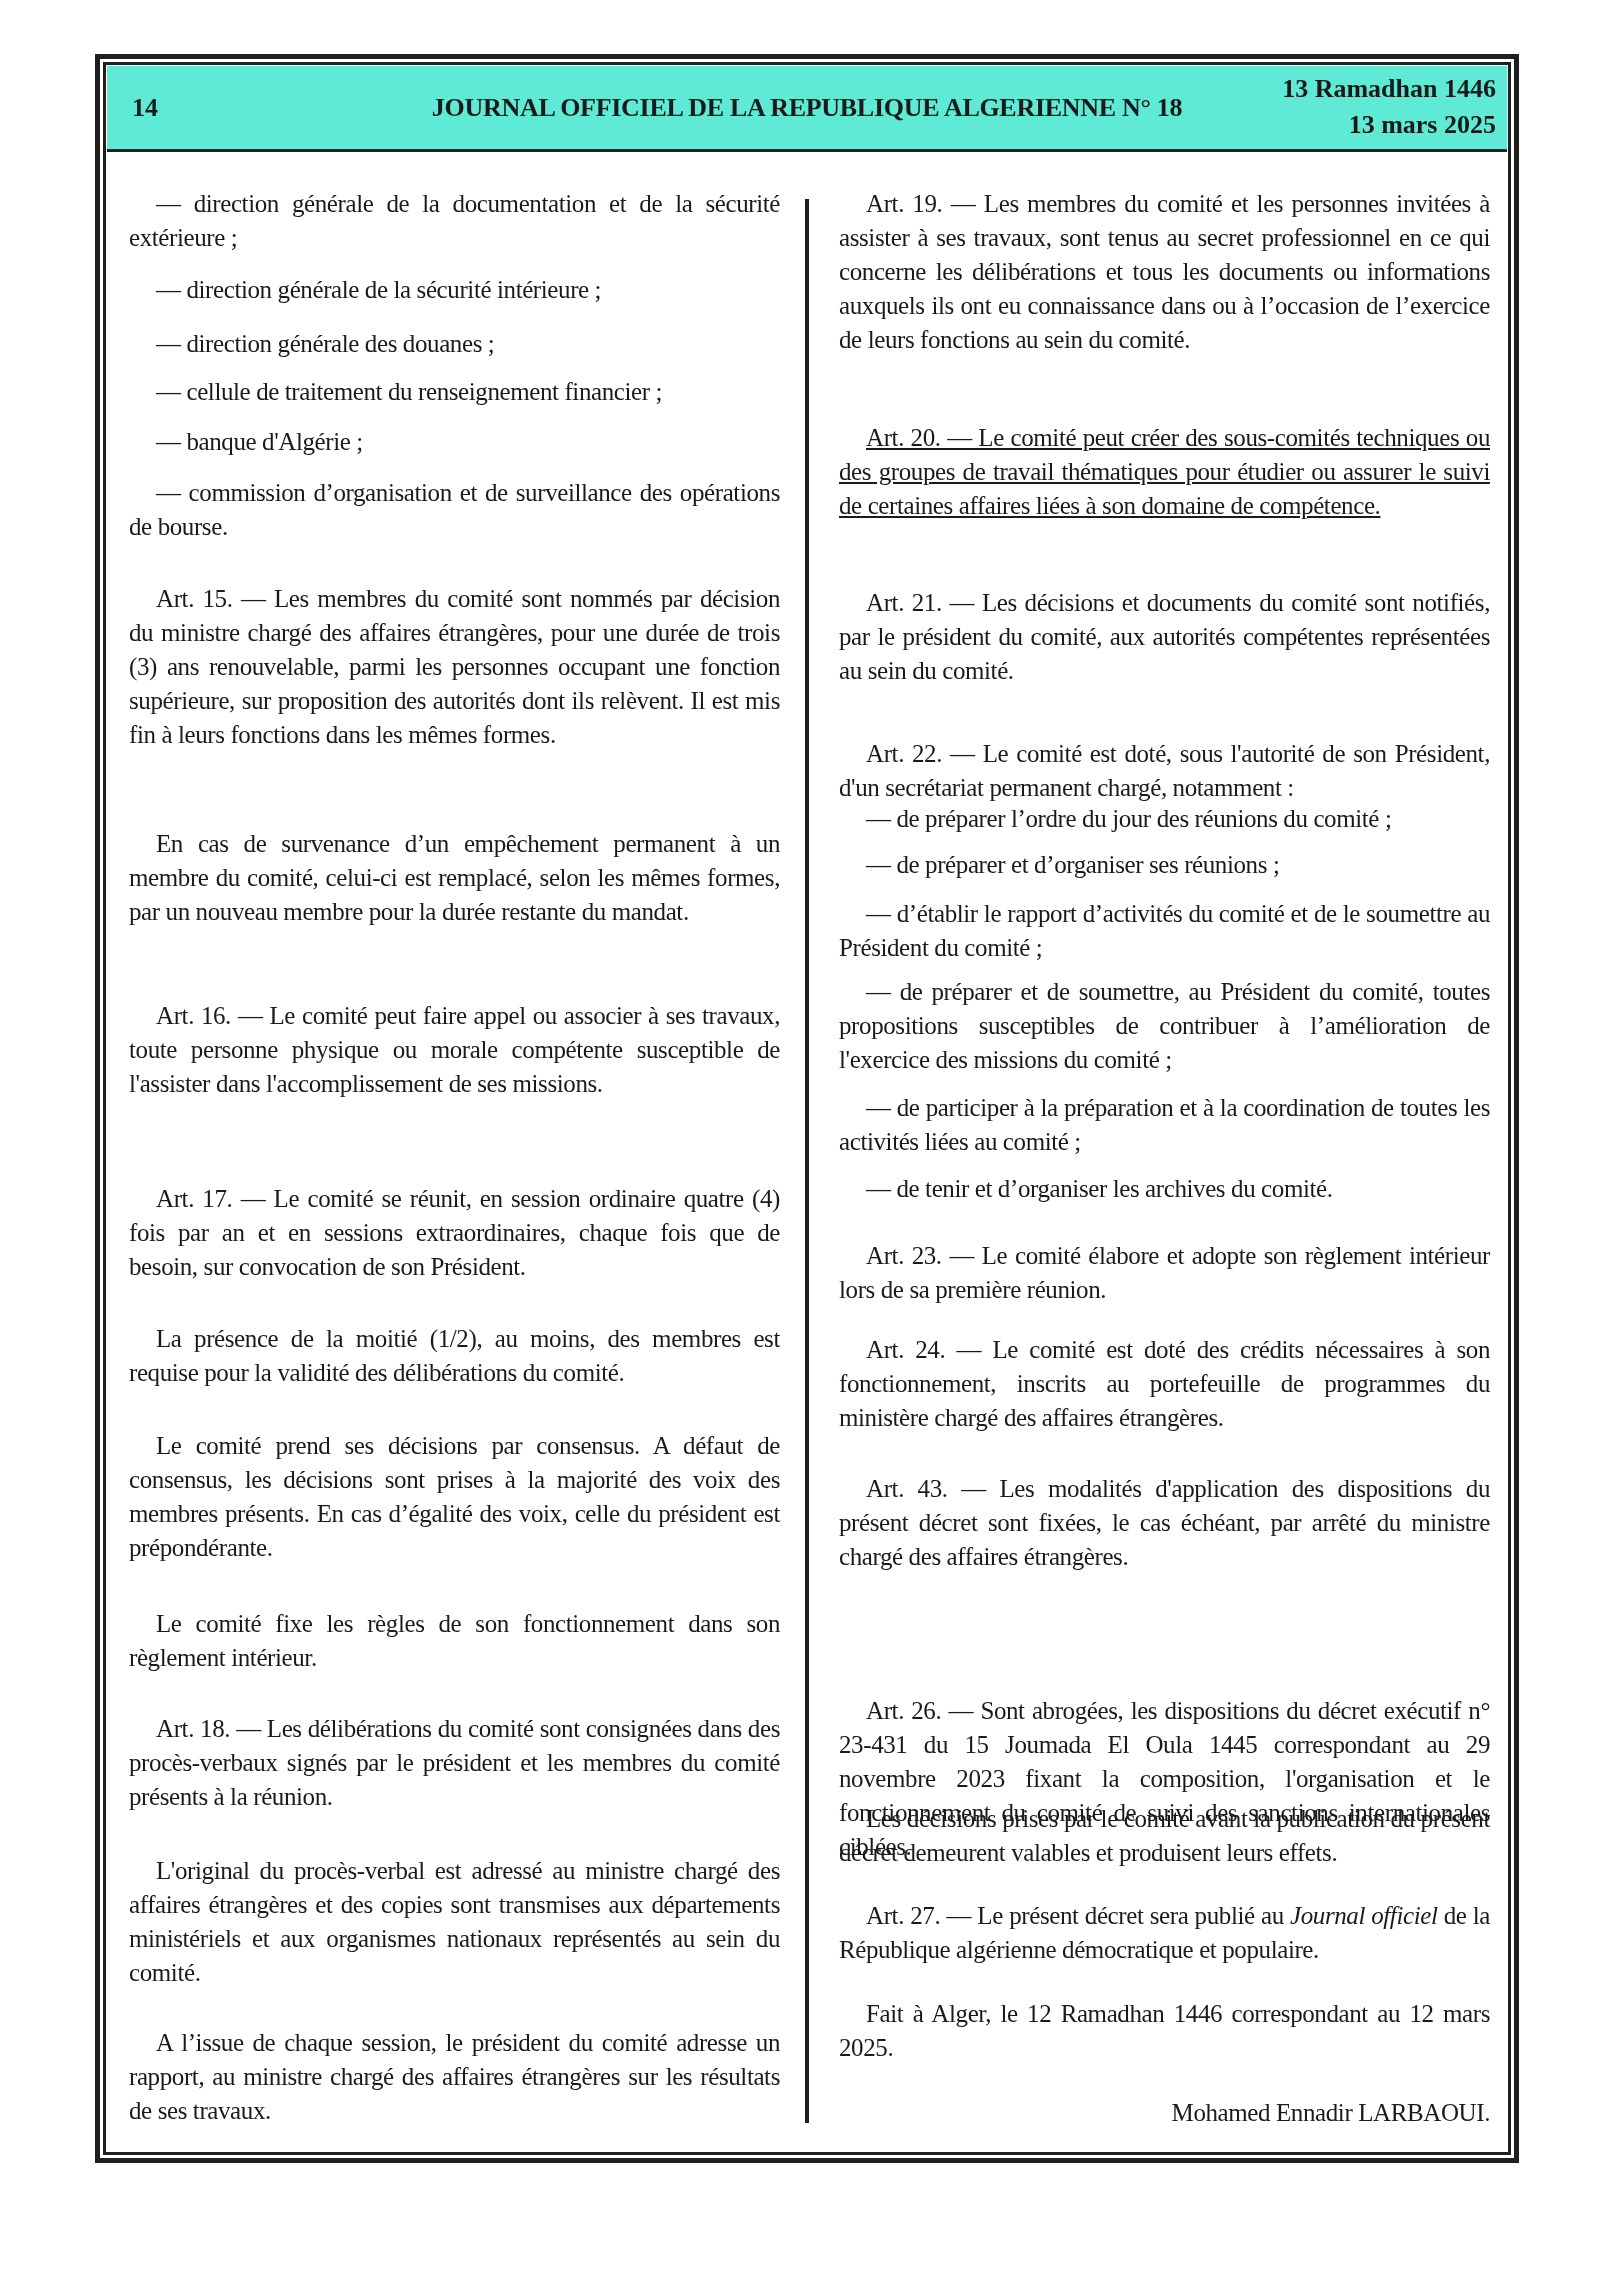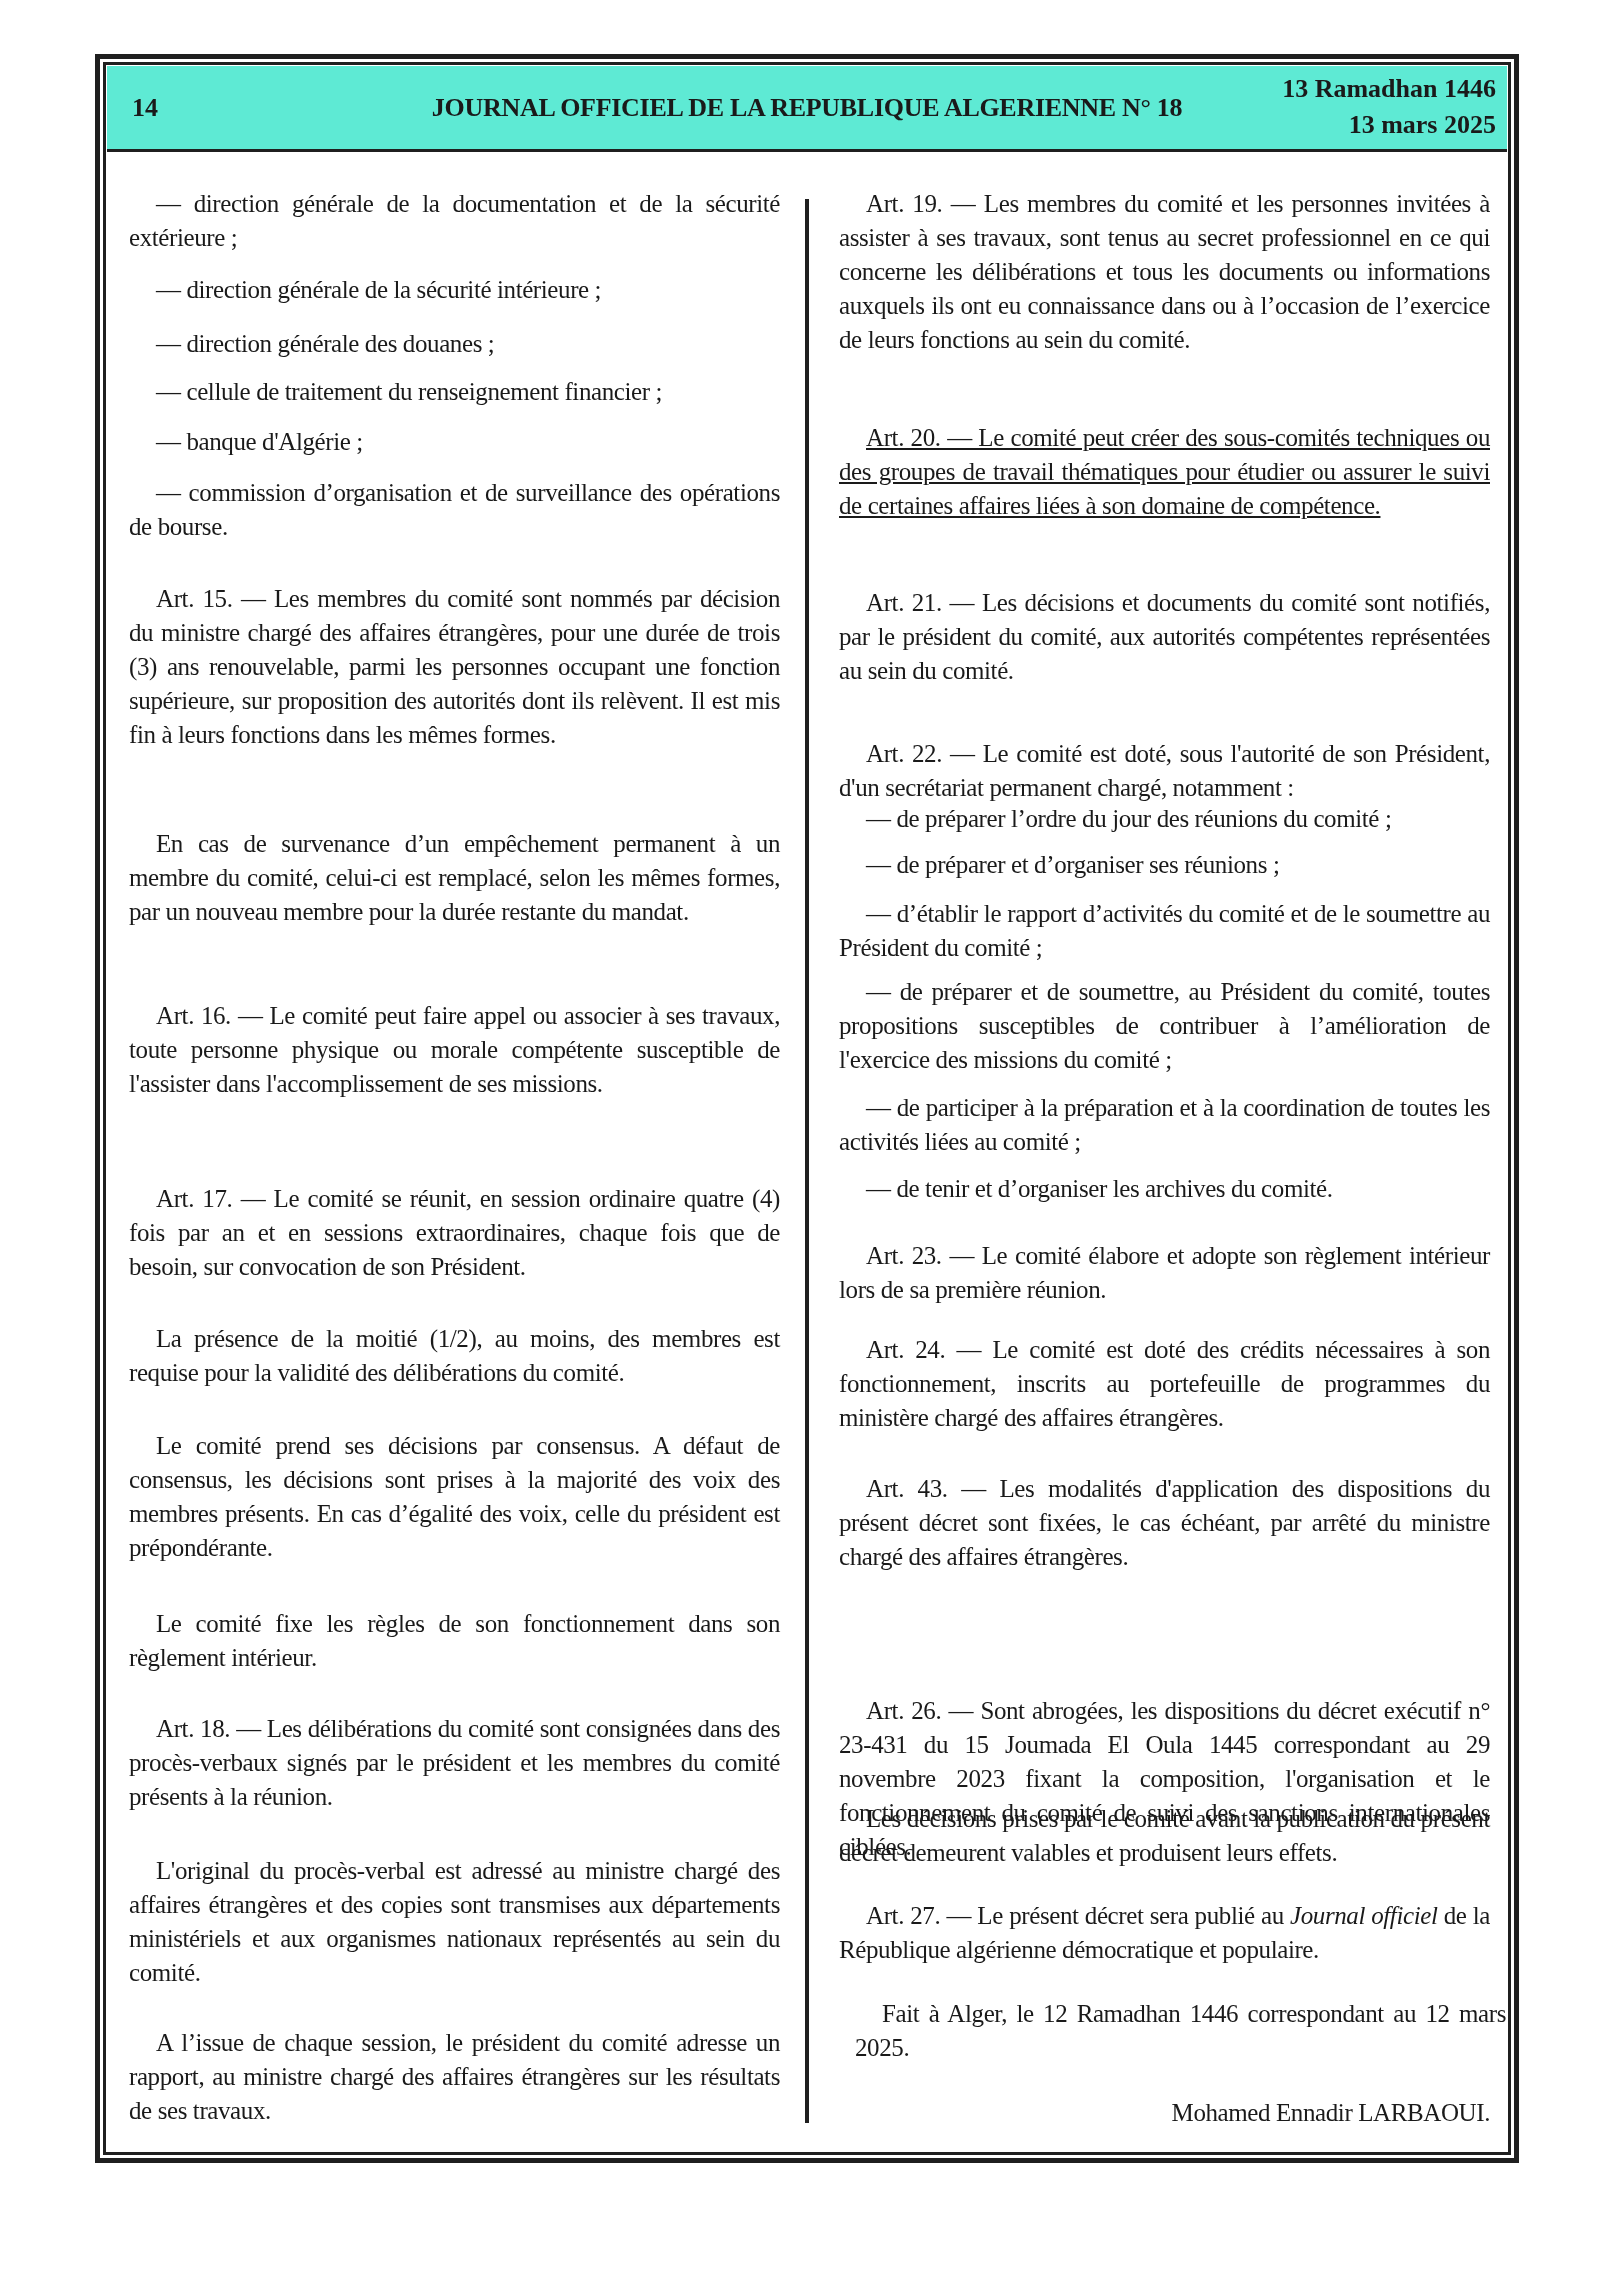--- a/index.html
+++ b/index.html
@@ -71,15 +71,15 @@
     <p class="p" style="top: 897px;">— d’établir le rapport d’activités du comité et de le soumettre au Président du comité ;</p>
     <p class="p" style="top: 975px;">— de préparer et de soumettre, au Président du comité, toutes propositions susceptibles de contribuer à l’amélioration de l'exercice des missions du comité ;</p>
     <p class="p" style="top: 1091px;">— de participer à la préparation et à la coordination de toutes les activités liées au comité ;</p>
     <p class="p" style="top: 1172px;">— de tenir et d’organiser les archives du comité.</p>
     <p class="p" style="top: 1239px;">Art. 23. — Le comité élabore et adopte son règlement intérieur lors de sa première réunion.</p>
     <p class="p" style="top: 1333px;">Art. 24. — Le comité est doté des crédits nécessaires à son fonctionnement, inscrits au portefeuille de programmes du ministère chargé des affaires étrangères.</p>
     <p class="p" style="top: 1472px;">Art. 43. — Les modalités d'application des dispositions du présent décret sont fixées, le cas échéant, par arrêté du ministre chargé des affaires étrangères.</p>
     <p class="p" style="top: 1694px;">Art. 26. — Sont abrogées, les dispositions du décret exécutif n° 23-431 du 15 Joumada El Oula 1445 correspondant au 29 novembre 2023 fixant la composition, l'organisation et le fonctionnement du comité de suivi des sanctions internationales ciblées.</p>
     <p class="p" style="top: 1802px;">Les décisions prises par le comité avant la publication du présent décret demeurent valables et produisent leurs effets.</p>
     <p class="p" style="top: 1899px;"><span>Art. 27. — Le présent décret sera publié au </span><span class="it">Journal officiel</span><span> de la République algérienne démocratique et populaire.</span></p>
-    <p class="p" style="top: 1997px; margin-left: 16px;">Fait à Alger, le 12 Ramadhan 1446 correspondant au 12 mars 2025.</p>
+    <p class="p" style="top: 1997px;">Fait à Alger, le 12 Ramadhan 1446 correspondant au 12 mars 2025.</p>
   </div>
 
 
 </body></html>

